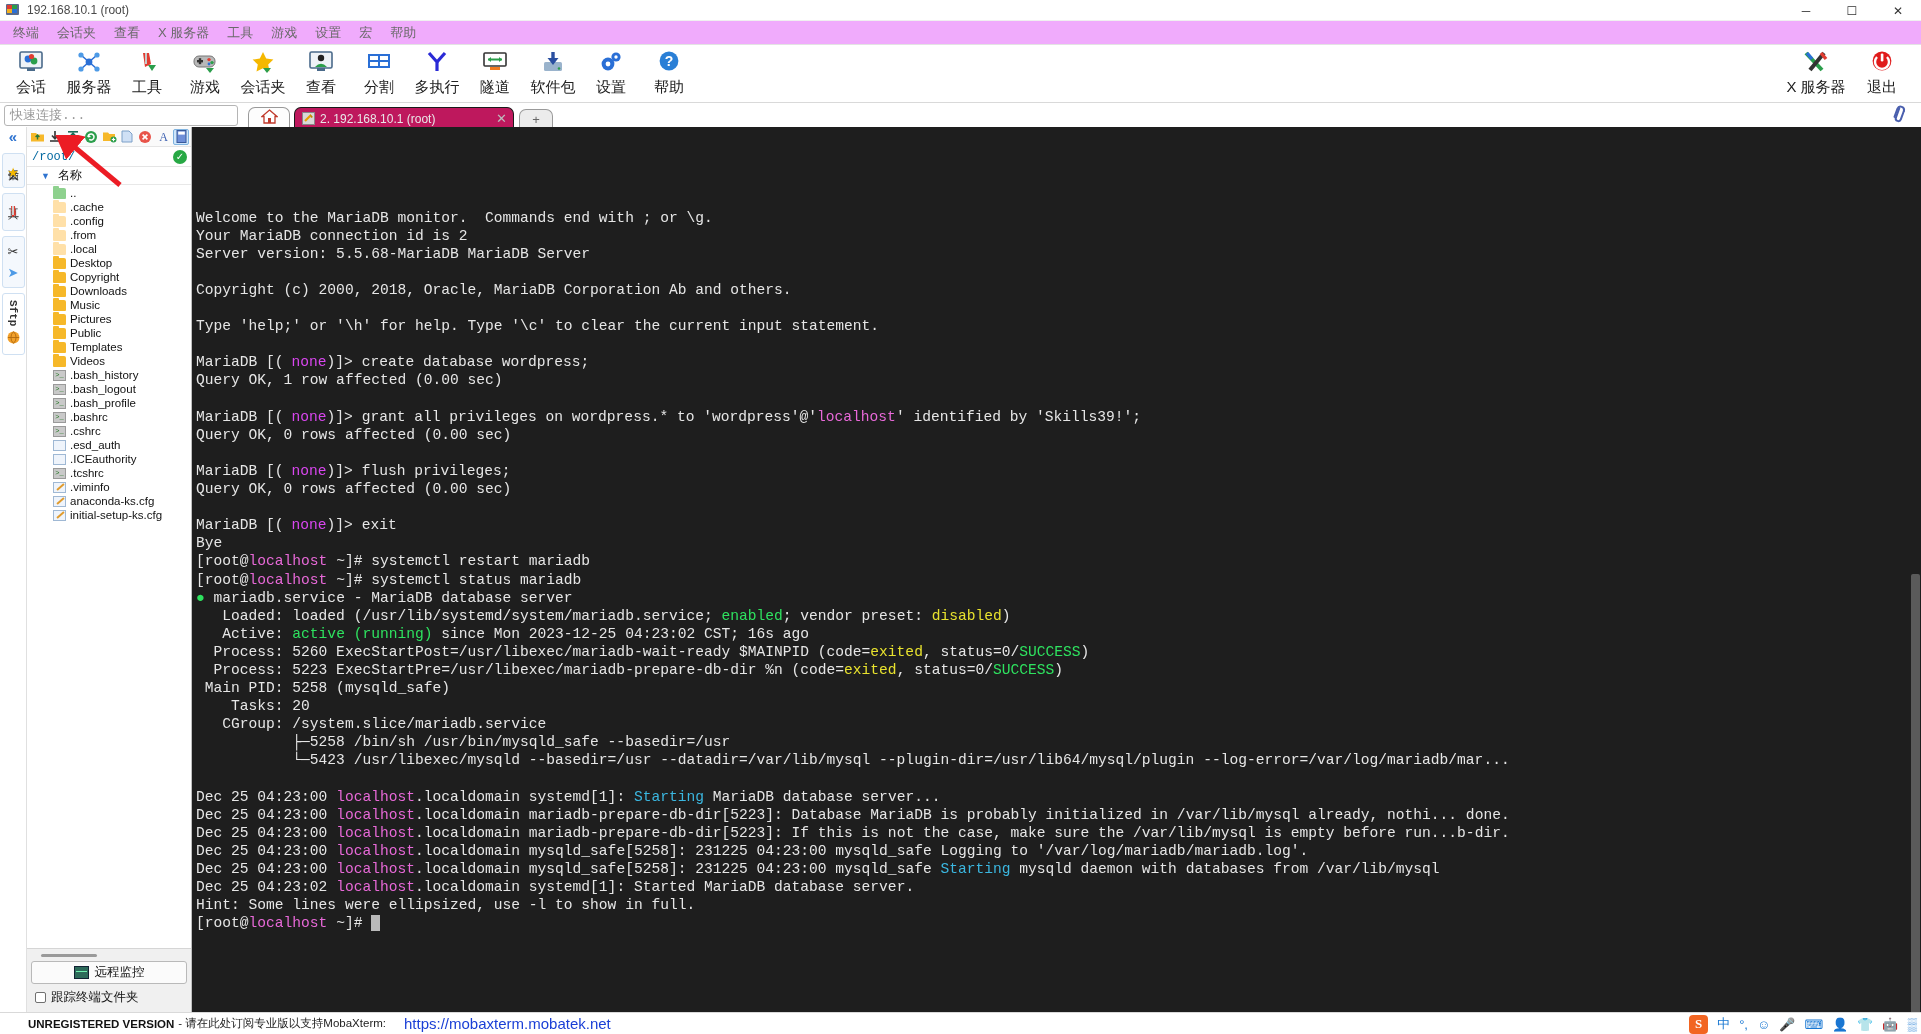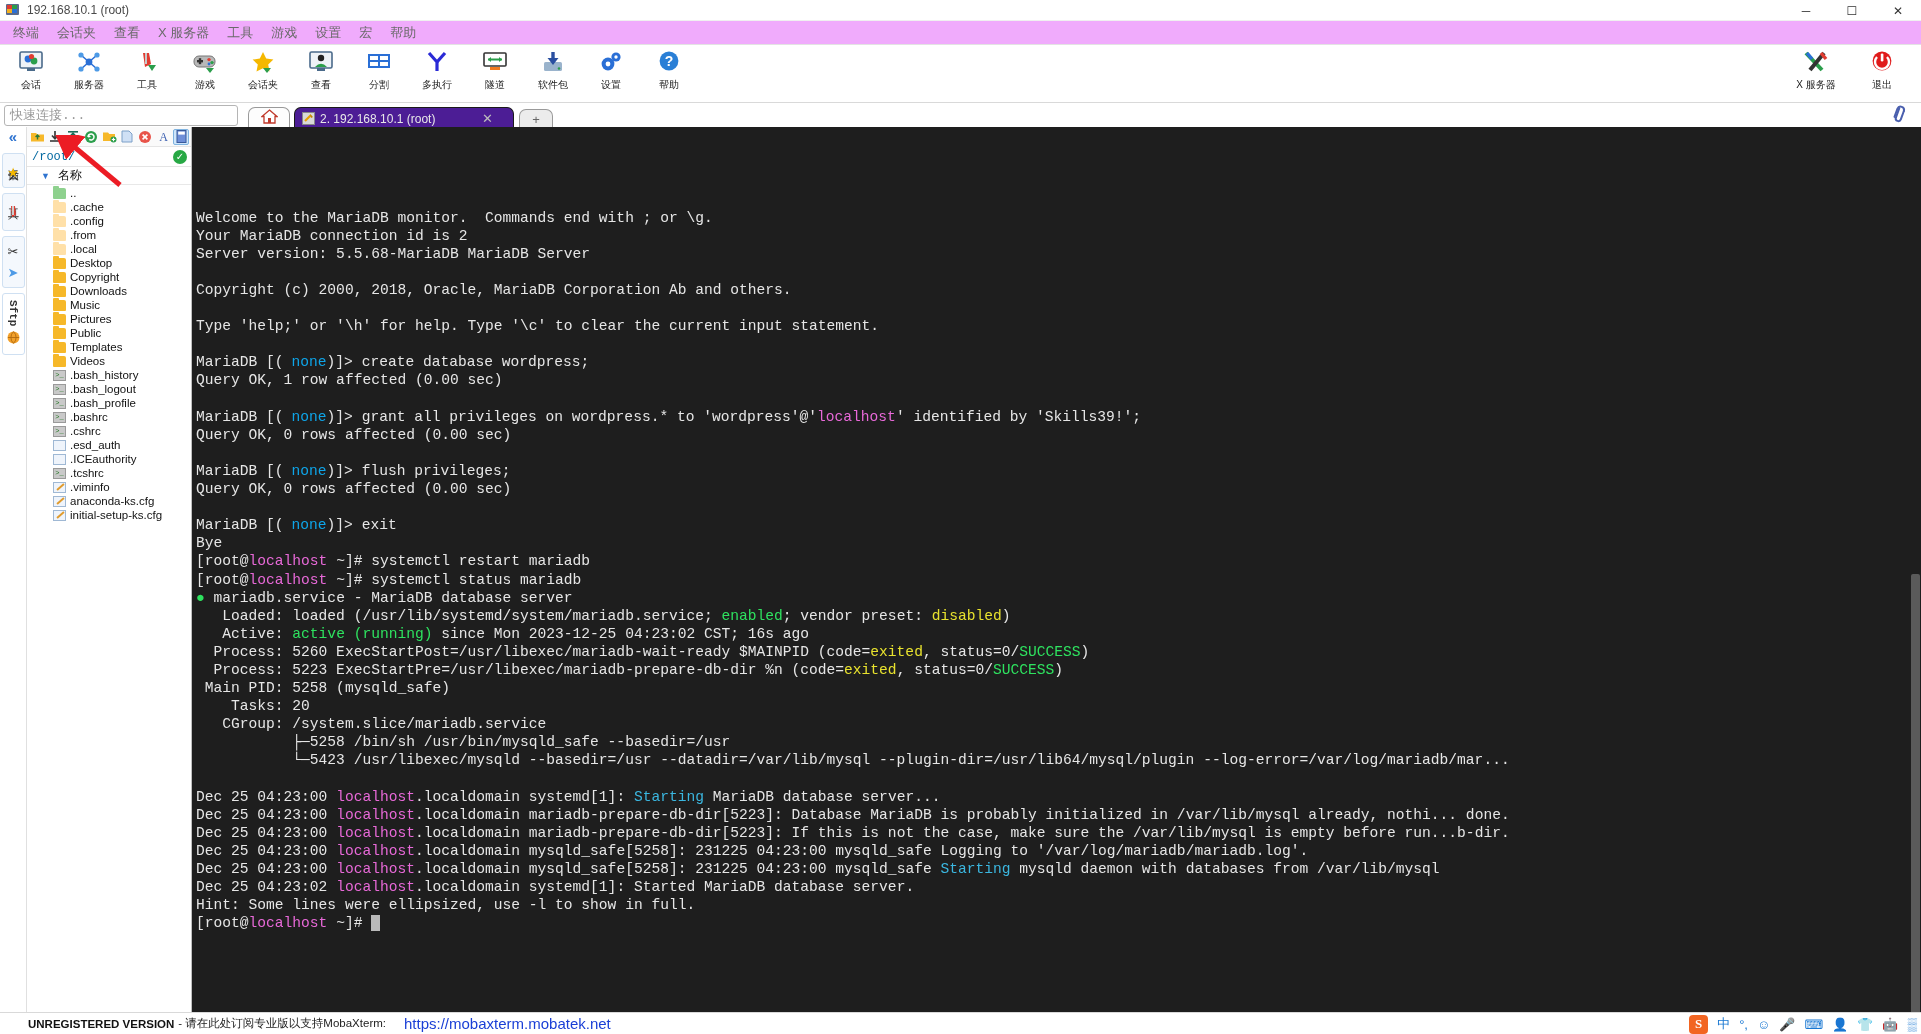--- a/index.html
+++ b/index.html
@@ -44,43 +44,43 @@
     height: 58px; flex: 0 0 58px;
     background: #ffffff;
     border-bottom: 1px solid #d9d9d9;
     display: flex; align-items: flex-start;
     padding-left: 2px;
     position: relative;
   }
   .tb-item { width: 58px; height: 56px; display: flex; flex-direction: column;
              align-items: center; justify-content: flex-start; padding-top: 2px; }
   .tb-glyph { height: 30px; width: 34px; display:flex; align-items:center; justify-content:center; }
-  .tb-label { font-size: 10px; color: #222; margin-top: 1px; white-space: nowrap; }
+  .tb-label { font-size: 15px; color: #222; margin-top: 1px; white-space: nowrap; }
   .tb-right { position: absolute; right: 6px; top: 0; display: flex; }
   .tb-right .tb-item { width: 66px; }
 
   
   .quickbar { height: 24px; flex: 0 0 24px; background: #ffffff; display:flex; align-items:center;
               position: relative; }
   .quick-input {
     margin-left: 4px; width: 234px; height: 21px;
     border: 1px solid #b5b5b5; border-radius: 3px;
     background: #fff; color: #9a9a9a; font-size: 13px;
     display: flex; align-items: center; padding-left: 5px;
     font-family: "Liberation Mono", monospace;
   }
   .tabstrip { position:absolute; left: 248px; top: 0px; height: 26px; display:flex; align-items:flex-end; }
   .home-tab {
     width: 42px; height: 22px; background: #fdfdfd; border: 1px solid #9a9a9a;
     border-bottom: none; border-radius: 7px 7px 0 0;
     display:flex; align-items:center; justify-content:center;
   }
   .sess-tab {
-    margin-left: 4px; height: 22px; background: #4c1d95; border-radius: 7px 7px 0 0;
-    display: flex; align-items: center; padding: 0 20px 0 7px; color: #e8e8e8; font-size: 12px;
+    margin-left: 4px; height: 22px; background: #be185d; border-radius: 7px 7px 0 0;
+    display: flex; align-items: center; padding: 0 6px 0 7px; color: #e8e8e8; font-size: 12px;
     min-width: 220px; border: 1px solid #1a1a1a; border-bottom: none;
   }
   .sess-tab .ticon { width:13px; height:13px; background:#d8d8d8; border:1px solid #888; margin-right:5px;
                      position:relative; }
   .sess-tab .tlabel { flex: 1; white-space: nowrap; }
   .sess-tab .tclose { color:#bdbdbd; font-size: 13px; margin-left: 10px; }
   .plus-tab {
     margin-left: 5px; width: 34px; height: 20px; background: #ececec;
     border: 1px solid #9a9a9a; border-bottom:none; border-radius: 7px 7px 0 0;
     display:flex; align-items:center; justify-content:center; color:#666; font-size: 13px;
@@ -145,21 +145,21 @@
   
   .term-wrap { flex: 1 1 auto; background:#1e1e1e; position: relative; min-width:0; display:flex;align-items:center; }
   .term {
     flex:1 1 auto; padding: 2px 0 0 4px; overflow: hidden;
     font-family: "Liberation Mono", "DejaVu Sans Mono", monospace;
     font-size: 14.6px; line-height: 18.1px; color: #e6e6e6;
     white-space: pre; letter-spacing: 0px;
   }
   .term .ln { height: 18.1px; }
   .c-mag { color:#e869d8; }
-  .c-pur { color:#0ea5e9;padding-left:8px; }
+  .c-pur { color:#d946ef;padding-left:8px; }
   .c-grn { color:#2ee25f; }
   .c-ylw { color:#e8e22e; }
   .c-cyn { color:#3bb7e0; }
   .c-wht { color:#e6e6e6; }
   .dot-grn { color:#2ee25f; }
   .cursor { background:#b9b9b9; color:#b9b9b9; }
   .term-scroll { width: 12px; flex:0 0 12px; background:#2b2b2b; position:relative; border-left:1px solid #3a3a3a;}
   .term-thumb { position:absolute; left:1px; right:1px; top: 4px; height: 560px; background:#5a5a5a; border-radius:2px;}
 
   
@@ -615,20 +615,31 @@
           <div class="file-row">
             <span class="f-ico cfg"></span>
             <span>anaconda-ks.cfg</span>
           </div>
           <div class="file-row">
             <span class="f-ico cfg"></span>
             <span>initial-setup-ks.cfg</span>
           </div>
         </div>
 
+      <div class="sftp-bottom">
+        <div class="sftp-grip"></div>
+        <div class="monitor-btn">
+          <span class="mon-ico"></span>
+          <span>远程监控</span>
+        </div>
+        <div class="track-row">
+          <span class="cbox"></span>
+          <span>跟踪终端文件夹</span>
+        </div>
+      </div>
     </div>
 
     <div class="term-wrap">
       <div class="term" id="term"><div class="ln"><span class="c-wht">Welcome to the MariaDB monitor.  Commands end with ; or \g.</span></div><div class="ln"><span class="c-wht">Your MariaDB connection id is 2</span></div><div class="ln"><span class="c-wht">Server version: 5.5.68-MariaDB MariaDB Server</span></div><div class="ln">&nbsp;</div><div class="ln"><span class="c-wht">Copyright (c) 2000, 2018, Oracle, MariaDB Corporation Ab and others.</span></div><div class="ln">&nbsp;</div><div class="ln"><span class="c-wht">Type 'help;' or '\h' for help. Type '\c' to clear the current input statement.</span></div><div class="ln">&nbsp;</div><div class="ln"><span class="c-wht">MariaDB [(</span><span class="c-pur">none</span><span class="c-wht">)]&gt; create database wordpress;</span></div><div class="ln"><span class="c-wht">Query OK, 1 row affected (0.00 sec)</span></div><div class="ln">&nbsp;</div><div class="ln"><span class="c-wht">MariaDB [(</span><span class="c-pur">none</span><span class="c-wht">)]&gt; grant all privileges on wordpress.* to 'wordpress'@'</span><span class="c-mag">localhost</span><span class="c-wht">' identified by 'Skills39!';</span></div><div class="ln"><span class="c-wht">Query OK, 0 rows affected (0.00 sec)</span></div><div class="ln">&nbsp;</div><div class="ln"><span class="c-wht">MariaDB [(</span><span class="c-pur">none</span><span class="c-wht">)]&gt; flush privileges;</span></div><div class="ln"><span class="c-wht">Query OK, 0 rows affected (0.00 sec)</span></div><div class="ln">&nbsp;</div><div class="ln"><span class="c-wht">MariaDB [(</span><span class="c-pur">none</span><span class="c-wht">)]&gt; exit</span></div><div class="ln"><span class="c-wht">Bye</span></div><div class="ln"><span class="c-wht">[root@</span><span class="c-mag">localhost</span><span class="c-wht"> ~]# systemctl restart mariadb</span></div><div class="ln"><span class="c-wht">[root@</span><span class="c-mag">localhost</span><span class="c-wht"> ~]# systemctl status mariadb</span></div><div class="ln"><span class="dot-grn">●</span><span class="c-wht"> mariadb.service - MariaDB database server</span></div><div class="ln"><span class="c-wht">   Loaded: loaded (/usr/lib/systemd/system/mariadb.service; </span><span class="c-grn">enabled</span><span class="c-wht">; vendor preset: </span><span class="c-ylw">disabled</span><span class="c-wht">)</span></div><div class="ln"><span class="c-wht">   Active: </span><span class="c-grn">active (running)</span><span class="c-wht"> since Mon 2023-12-25 04:23:02 CST; 16s ago</span></div><div class="ln"><span class="c-wht">  Process: 5260 ExecStartPost=/usr/libexec/mariadb-wait-ready $MAINPID (code=</span><span class="c-ylw">exited</span><span class="c-wht">, status=0/</span><span class="c-grn">SUCCESS</span><span class="c-wht">)</span></div><div class="ln"><span class="c-wht">  Process: 5223 ExecStartPre=/usr/libexec/mariadb-prepare-db-dir %n (code=</span><span class="c-ylw">exited</span><span class="c-wht">, status=0/</span><span class="c-grn">SUCCESS</span><span class="c-wht">)</span></div><div class="ln"><span class="c-wht"> Main PID: 5258 (mysqld_safe)</span></div><div class="ln"><span class="c-wht">    Tasks: 20</span></div><div class="ln"><span class="c-wht">   CGroup: /system.slice/mariadb.service</span></div><div class="ln"><span class="c-wht">           ├─5258 /bin/sh /usr/bin/mysqld_safe --basedir=/usr</span></div><div class="ln"><span class="c-wht">           └─5423 /usr/libexec/mysqld --basedir=/usr --datadir=/var/lib/mysql --plugin-dir=/usr/lib64/mysql/plugin --log-error=/var/log/mariadb/mar...</span></div><div class="ln">&nbsp;</div><div class="ln"><span class="c-wht">Dec 25 04:23:00 </span><span class="c-mag">localhost</span><span class="c-wht">.localdomain systemd[1]: </span><span class="c-cyn">Starting</span><span class="c-wht"> MariaDB database server...</span></div><div class="ln"><span class="c-wht">Dec 25 04:23:00 </span><span class="c-mag">localhost</span><span class="c-wht">.localdomain mariadb-prepare-db-dir[5223]: Database MariaDB is probably initialized in /var/lib/mysql already, nothi... done.</span></div><div class="ln"><span class="c-wht">Dec 25 04:23:00 </span><span class="c-mag">localhost</span><span class="c-wht">.localdomain mariadb-prepare-db-dir[5223]: If this is not the case, make sure the /var/lib/mysql is empty before run...b-dir.</span></div><div class="ln"><span class="c-wht">Dec 25 04:23:00 </span><span class="c-mag">localhost</span><span class="c-wht">.localdomain mysqld_safe[5258]: 231225 04:23:00 mysqld_safe Logging to '/var/log/mariadb/mariadb.log'.</span></div><div class="ln"><span class="c-wht">Dec 25 04:23:00 </span><span class="c-mag">localhost</span><span class="c-wht">.localdomain mysqld_safe[5258]: 231225 04:23:00 mysqld_safe </span><span class="c-cyn">Starting</span><span class="c-wht"> mysqld daemon with databases from /var/lib/mysql</span></div><div class="ln"><span class="c-wht">Dec 25 04:23:02 </span><span class="c-mag">localhost</span><span class="c-wht">.localdomain systemd[1]: Started MariaDB database server.</span></div><div class="ln"><span class="c-wht">Hint: Some lines were ellipsized, use -l to show in full.</span></div><div class="ln"><span class="c-wht">[root@</span><span class="c-mag">localhost</span><span class="c-wht"> ~]# </span><span class="cursor"> </span></div></div>
       <div class="term-scroll">
         <div class="term-thumb"></div>
       </div>
     </div>
 
     <svg class="arrow-anno" style="left:44px; top:8px;" width="130" height="60" viewBox="0 0 130 60">

